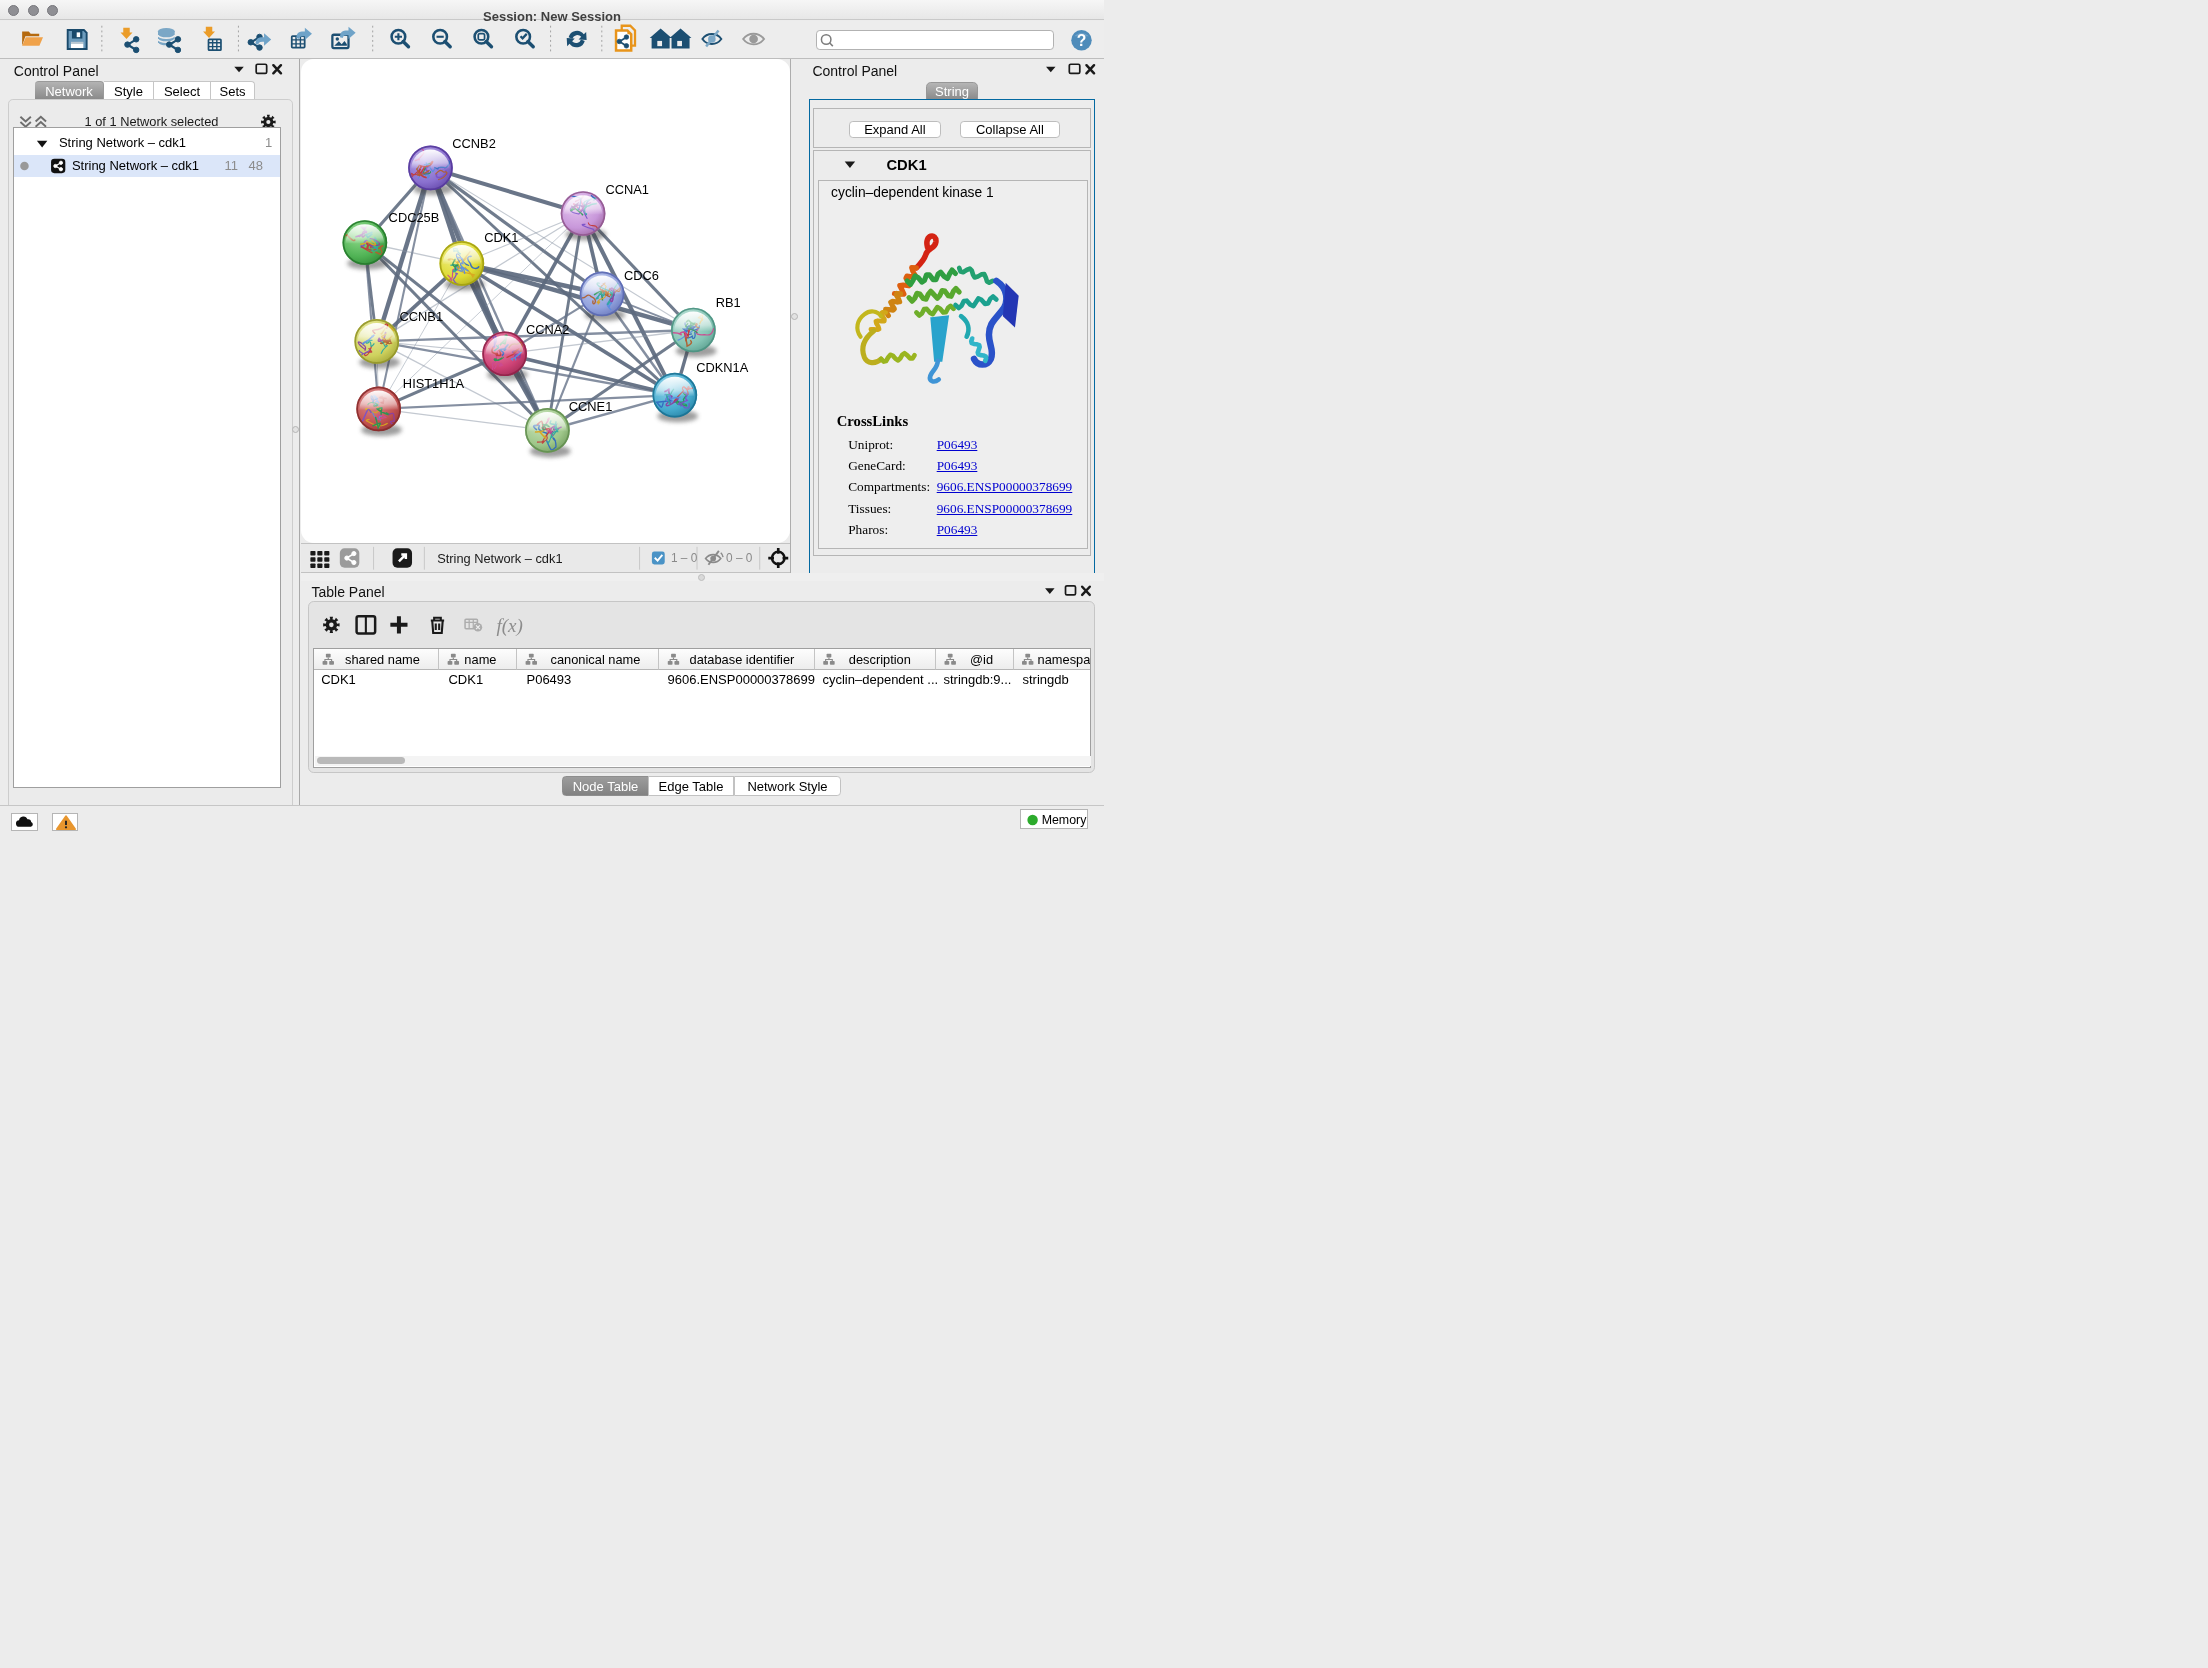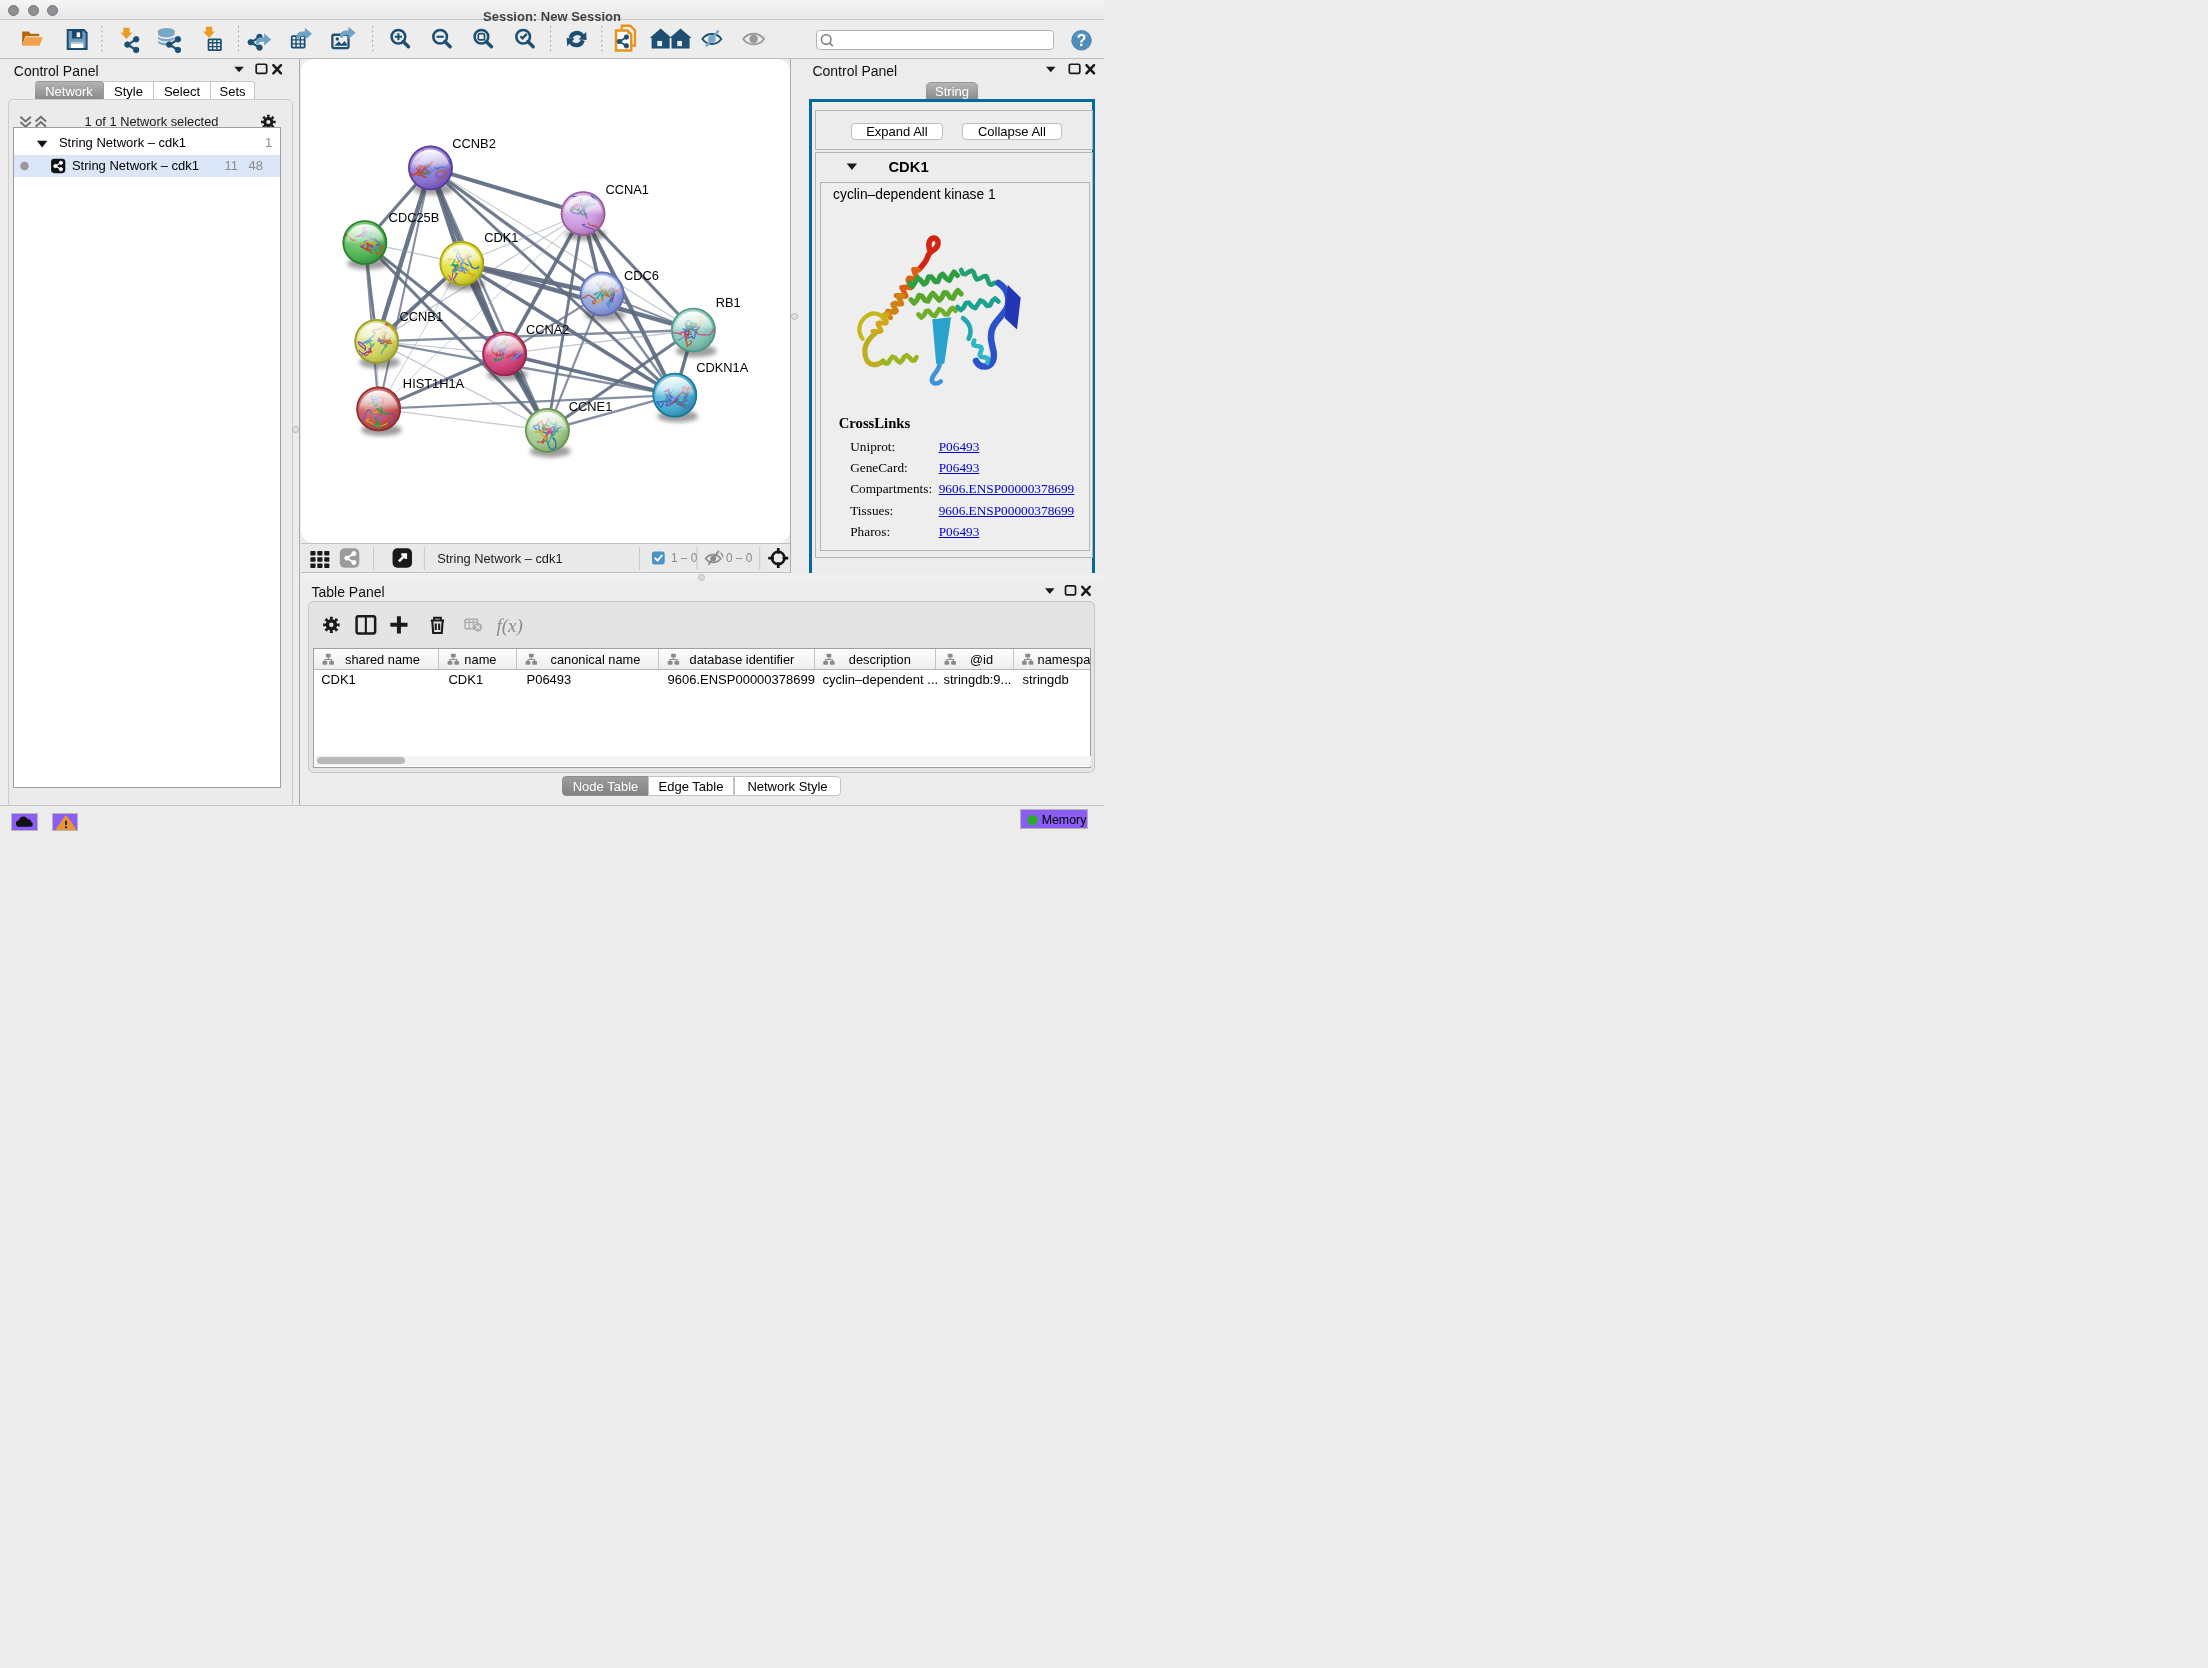--- a/index.html
+++ b/index.html
@@ -29,41 +29,41 @@
  border:1px solid #9f9f9f;}
 .trow{position:absolute;left:0;width:100%;height:22px;font-size:13px;color:#000;}
 #canvas{left:301px;top:59px;width:489px;height:484px;background:#fff;border-radius:13px;}
 #viewbar{left:301px;top:543px;width:489px;height:30px;background:#e9e9e9;
  border-top:1px solid #c2c2c2;border-bottom:1px solid #c2c2c2;}
 #results{left:790px;top:59px;width:314px;height:522px;background:#ececec;border-left:1px solid #adadad;}
 #stringtab{position:absolute;left:135px;top:23px;width:52px;height:18px;border-radius:4.8px 4.8px 0 0;
  background:linear-gradient(#b5b5b5,#8b8b8b);border:1px solid #979797;color:#fff;
  font-size:13px;text-align:center;line-height:17px;}
 #res-outer{position:absolute;left:18px;top:40px;width:286px;height:484px;
- border:3px solid #0369a1;background:#ececec;}
+ border:1px solid #0369a1;background:#ececec;}
 #res-btnbox{position:absolute;left:2.9px;top:7.6px;width:278px;height:40px;border:1px solid #b5b5b5;}
 .wbtn{position:absolute;top:12px;height:17.6px;background:#fff;border:1px solid #bdbdbd;
  border-radius:3.8px;font-size:13px;text-align:center;line-height:16.6px;color:#000;}
 #res-cdk{position:absolute;left:2.9px;top:50px;width:278px;height:406px;border:1px solid #b5b5b5;}
 #res-inner{position:absolute;left:3.8px;top:28.5px;width:270px;height:369px;border:1px solid #b5b5b5;background:#eee;}
 #tablepanel{left:301px;top:581px;width:804px;height:224px;background:#ececec;}
 #tp-box{position:absolute;left:6.7px;top:20px;width:787px;height:172px;background:#e4e4e4;
  border:1px solid #c6c6c6;border-radius:5.7px;}
 #tp-table{position:absolute;left:4.8px;top:46px;width:778px;height:120px;background:#fff;
  border:1px solid #9f9f9f;}
 .th{position:absolute;top:0;height:21px;background:linear-gradient(#fdfdfd,#ededed);
  border-right:1px solid #c4c4c4;border-bottom:1px solid #b6b6b6;font-size:13px;color:#000;}
 .td{position:absolute;top:21px;height:20.4px;font-size:13px;color:#000;line-height:20.4px;}
 #tp-scroll{position:absolute;left:1px;bottom:1px;width:776px;height:10px;background:#f4f4f4;}
 #tp-thumb{position:absolute;left:1.9px;top:1.4px;width:88px;height:7.1px;background:#b9b9b9;border-radius:3.8px;}
 .btab{position:absolute;top:0;height:20px;background:#fff;border:1px solid #c2c2c2;
  font-size:13px;color:#000;text-align:center;line-height:19px;}
 .btab.sel{background:linear-gradient(#9d9d9d,#828282);color:#fff;border-color:#8e8e8e;}
 #statusbar{left:0;top:805px;width:1104px;height:29.5px;background:#ececec;border-top:1px solid #c6c6c6;}
-.sbtn{position:absolute;background:#8b5cf6;border:1px solid #b5b5b5;}
+.sbtn{position:absolute;background:#ffffff;border:1px solid #b5b5b5;}
 .nlab{font-size:13.5px;fill:#000;font-family:"Liberation Sans",sans-serif;}
 a.lnk{color:#0000d0;text-decoration:underline;}
 </style></head>
 <body>
 <div class="abs" id="titlebar">
  <div class="tl" style="left:8px"></div>
     <div class="tl" style="left:27.6px"></div>
     <div class="tl" style="left:47px"></div>
  <div id="title">Session: New Session</div>
 </div>

